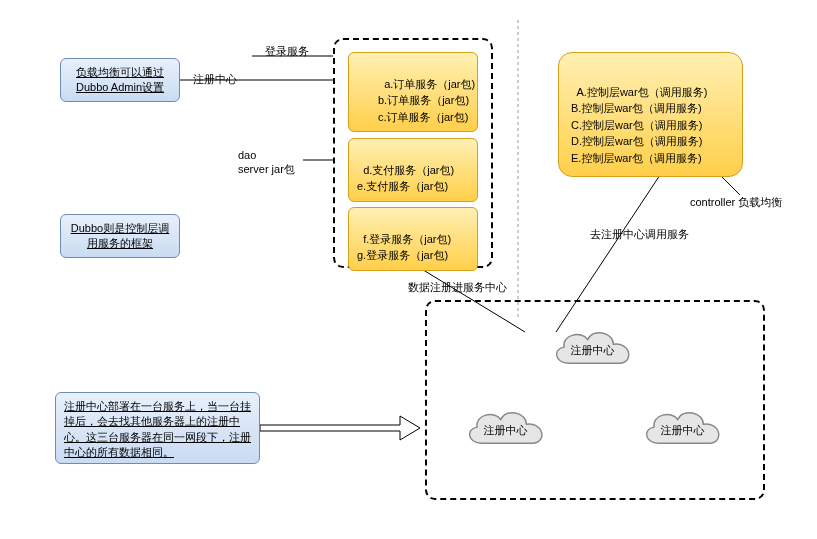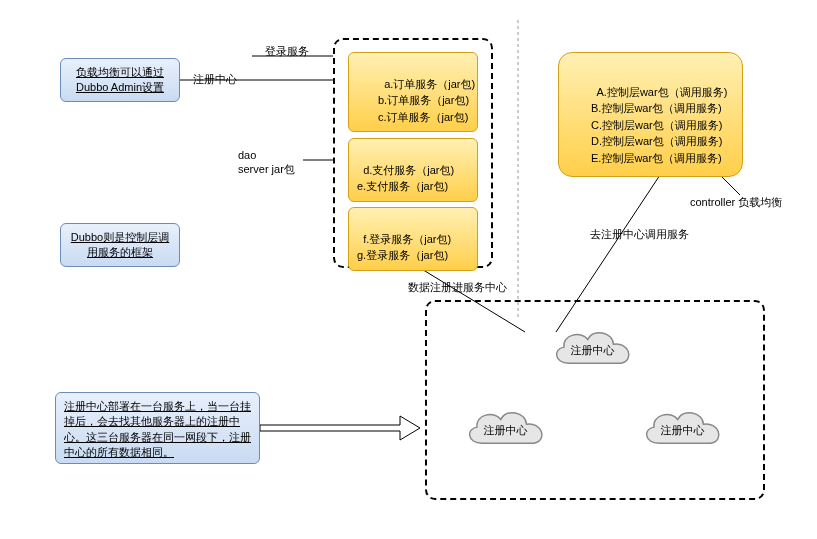--- a/index.html
+++ b/index.html
@@ -29,21 +29,21 @@
     position: absolute;
     background: linear-gradient(#fff0b3, #ffcf4a);
     border: 1px solid #d4a017;
     border-radius: 6px;
     padding: 6px 8px;
     text-align: left;
     line-height: 1.5;
   }
   .big-yellow {
     border-radius: 14px;
-    padding: 14px 32px;
+    padding: 14px 12px;
   }
   .dashed-container {
     position: absolute;
     border: 2px dashed #000;
     border-radius: 10px;
   }
   .label {
     position: absolute;
     font-size: 11px;
     line-height: 1.3;
@@ -87,21 +87,21 @@
 
   <g stroke="#000" stroke-width="1" fill="none">
     <path d="M 260 425 L 400 425 L 400 416 L 420 428 L 400 440 L 400 431 L 260 431 Z" fill="#fff"></path>
   </g>
 </svg>
 
 <div class="blue-box" style="left:60px; top:58px; width:120px; height:44px;">
   <span>负载均衡可以通过Dubbo Admin设置</span>
 </div>
 
-<div class="blue-box" style="left:60px; top:223px; width:120px; height:44px;">
+<div class="blue-box" style="left:60px; top:214px; width:120px; height:44px;">
   <span>Dubbo则是控制层调用服务的框架</span>
 </div>
 
 <div class="blue-box" style="left:55px; top:392px; width:205px; height:72px; text-align:left;">
   <span style="text-align:left;">注册中心部署在一台服务上，当一台挂掉后，会去找其他服务器上的注册中心。这三台服务器在同一网段下，注册中心的所有数据相同。</span>
 </div>
 
 <div class="label" style="left:193px; top:72px;">注册中心</div>
 <div class="label" style="left:265px; top:44px;">登录服务</div>
 <div class="label" style="left:238px; top:148px; text-align:left; width:62px;">

